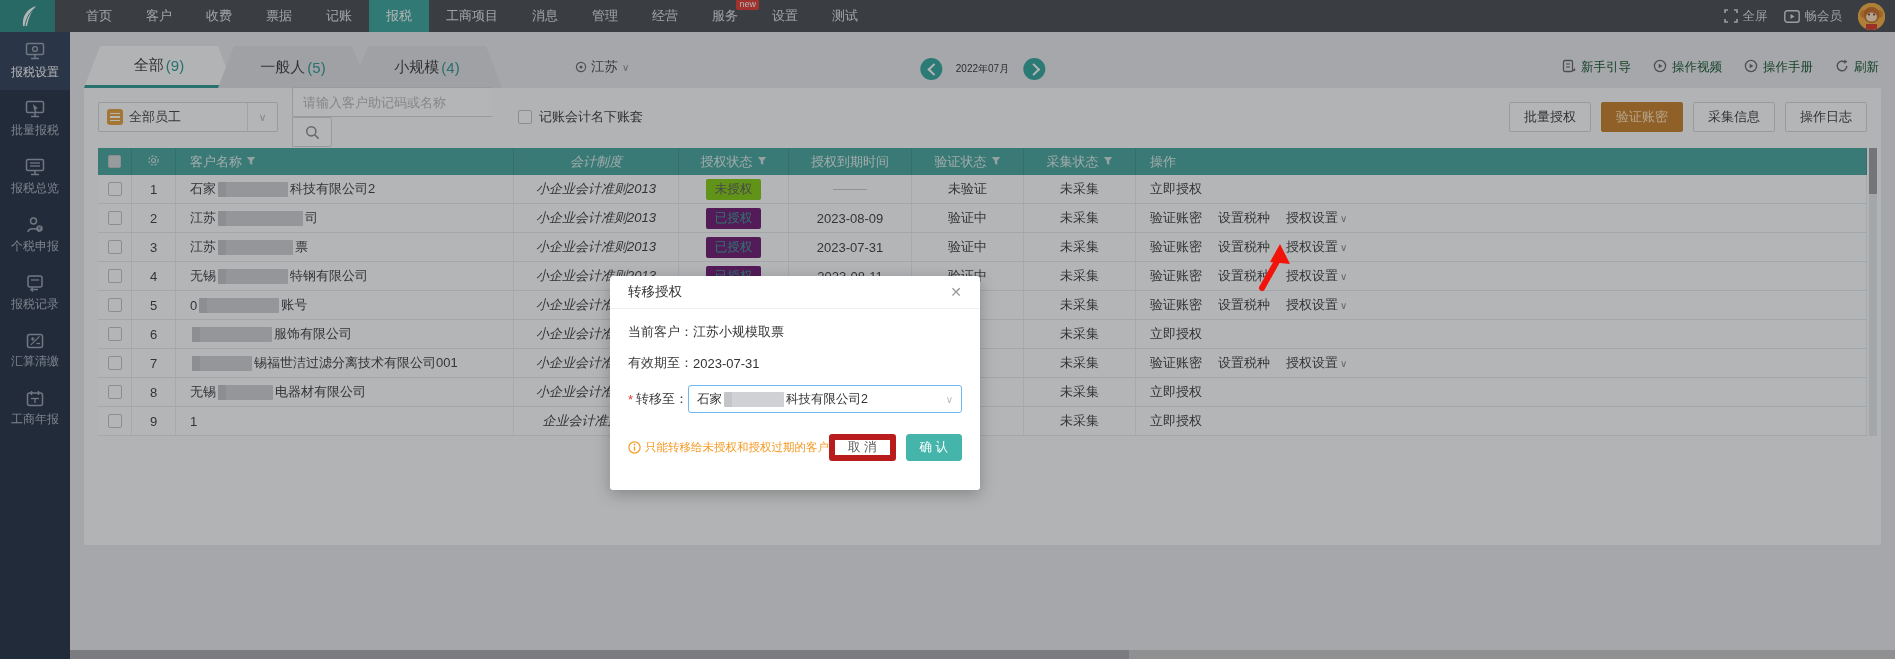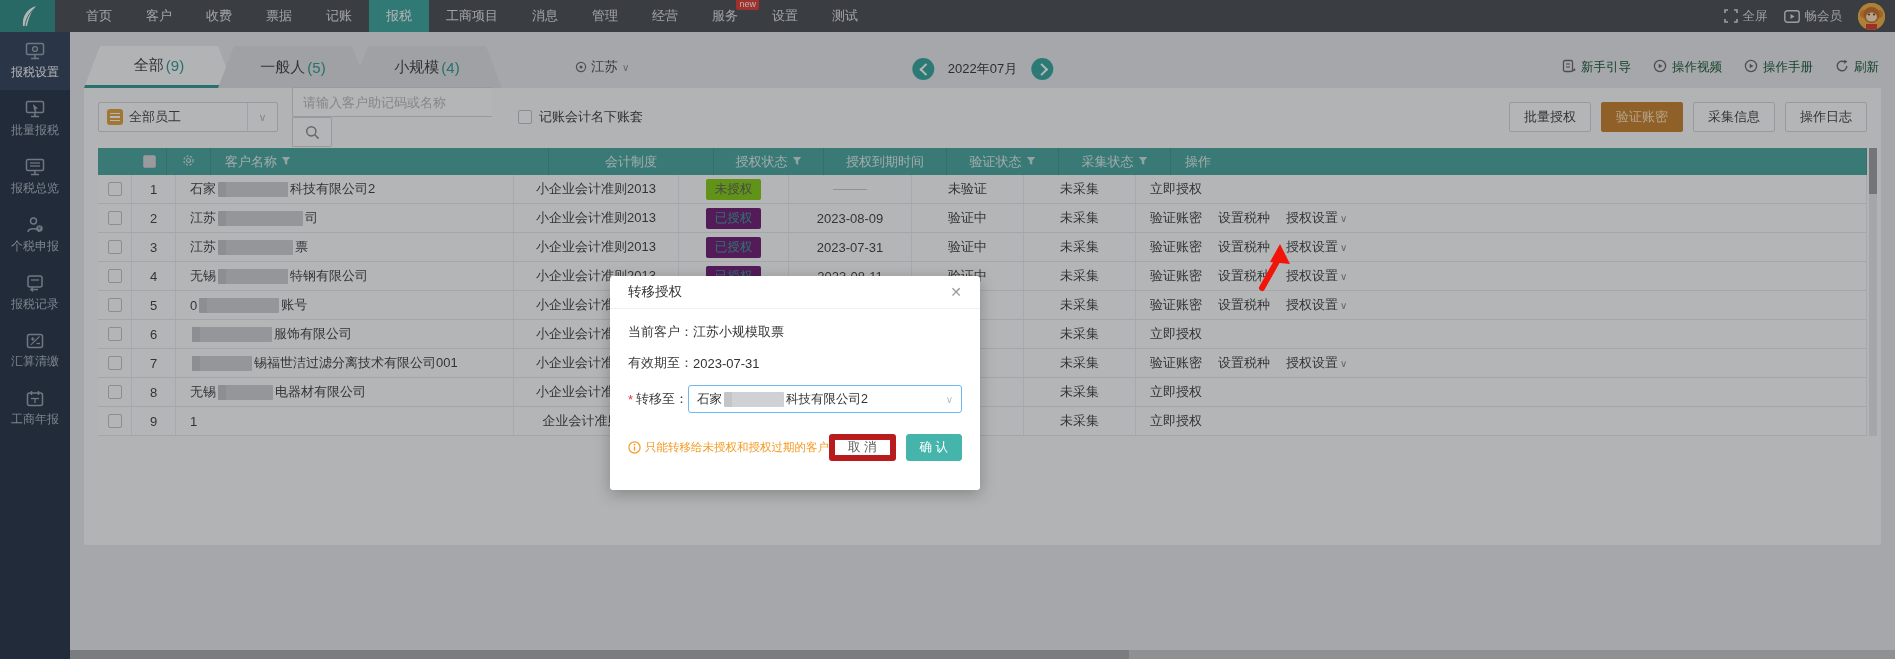--- a/index.html
+++ b/index.html
@@ -43,21 +43,21 @@
   .tab .cnt { color:#2f9a92; margin-left:2px; }
   .region { position:absolute; left:505px; bottom:12px; display:flex; align-items:center; gap:4px;
     font-size:13.5px; color:#4a4a4a; cursor:pointer; }
   .period { position:absolute; left:50%; transform:translateX(-50%); bottom:8px;
     display:flex; align-items:center; gap:14px; }
   .pbtn { width:22px; height:22px; border-radius:50%; background:#35a79e; position:relative; cursor:pointer; }
   .pbtn::after { content:""; position:absolute; top:7px; width:7px; height:7px;
     border-left:2px solid #fff; border-bottom:2px solid #fff; }
   .pbtn.prev::after { left:9px; transform:rotate(45deg); }
   .pbtn.next::after { left:6px; transform:rotate(225deg); }
-  .period-label { font-size:13px; color:#333; }
+  .period-label { font-size:10px; color:#333; }
   .help-links { position:absolute; right:16px; bottom:12px; display:flex; gap:22px; }
   .help-link { display:flex; align-items:center; gap:5px; font-size:12.5px; color:#14532d; cursor:pointer; }
 
   .card { position:absolute; left:14px; right:14px; top:56px; height:457px;
     background:#fbfcfd; border-radius:2px; }
 
   
   .filterrow { position:absolute; left:14px; right:14px; top:14px; height:30px;
     display:flex; align-items:center; }
   .staff-select { width:180px; height:30px; border:1px solid #d6d8da; border-radius:2px;
@@ -77,30 +77,30 @@
   .chk-wrap { display:flex; align-items:center; gap:7px; margin-left:26px; cursor:pointer; }
   .chk { width:14px; height:14px; border:1px solid #c2c4c6; border-radius:2px; background:#fff; }
   .chk-label { font-size:13px; color:#3c3c3c; }
   .filter-btns { margin-left:auto; display:flex; gap:10px; }
   .fbtn { height:30px; padding:0 14px; border:1px solid #d6d8da; border-radius:2px; background:#fff;
     font-size:13px; color:#3c3c3c; display:flex; align-items:center; cursor:pointer; white-space:nowrap; }
   .fbtn.primary { background:#c9802e; border-color:#c9802e; color:#ffe3b8; }
 
   
   .table { position:absolute; left:14px; right:14px; top:60px; }
-  .t-head { display:flex; height:27px; background:#4aa8a0; align-items:stretch;padding-left:35px; }
+  .t-head { display:flex; height:27px; background:#4aa8a0; align-items:stretch; }
   .t-head .cell { color:#e2efed; font-size:13px; display:flex; align-items:center;
     justify-content:center; gap:4px; border-right:1px solid rgba(0,0,0,0.10); }
   .t-row { display:flex; height:29px; background:#fff; border-bottom:1px solid #e8eaec; }
   .t-row .cell { font-size:13px; color:#3f3f3f; display:flex; align-items:center;
     justify-content:center; border-right:1px solid #edeef0; overflow:hidden; white-space:nowrap; }
   .c0 { width:34px; flex:0 0 auto; }
   .c1 { width:44px; flex:0 0 auto; }
   .c2 { width:338px; flex:0 0 auto; justify-content:flex-start !important; padding-left:14px; }
-  .c3 { width:165px; flex:0 0 auto; }
+  .c3 { width:165px; flex:0 0 auto;font-style:italic; }
   .c4 { width:110px; flex:0 0 auto; }
   .c5 { width:123px; flex:0 0 auto; }
   .c6 { width:112px; flex:0 0 auto; }
   .c7 { width:112px; flex:0 0 auto; }
   .c8 { flex:1; justify-content:flex-start !important; padding-left:14px; gap:16px; }
   .hd-check { width:13px; height:13px; background:#d6d8da; border:1px solid #c3c5c7; border-radius:2px; }
   .badge { padding:2px 9px; border-radius:2px; font-size:12.5px; }
   .badge.none { background:#84cc16; color:#5c5c5c; }
   .badge.ok { background:#701a75; color:#37a096; }
   .dashline { width:34px; height:1px; background:#c9cbcd; }

